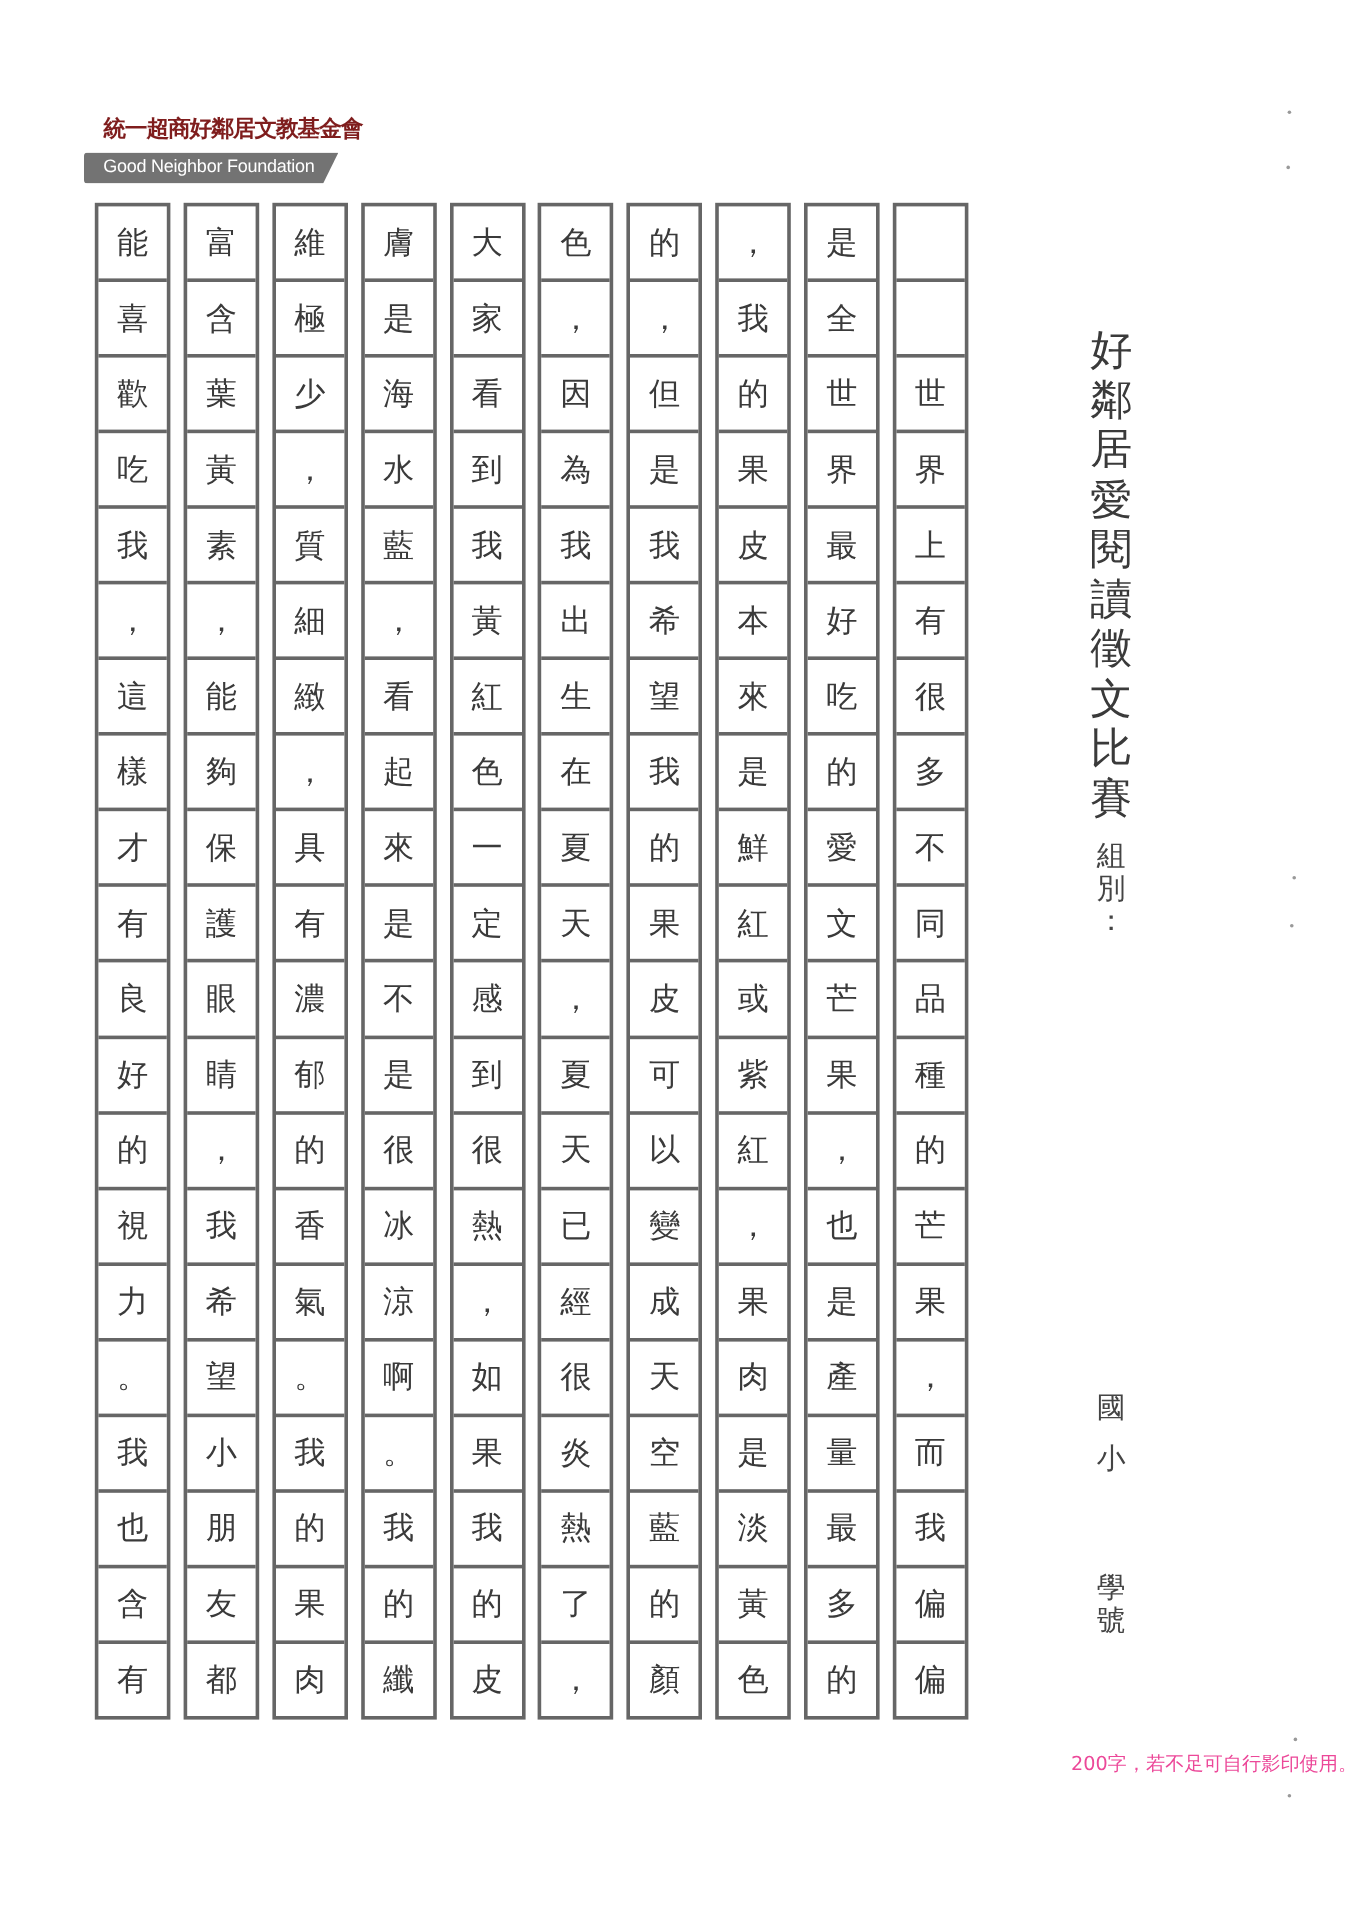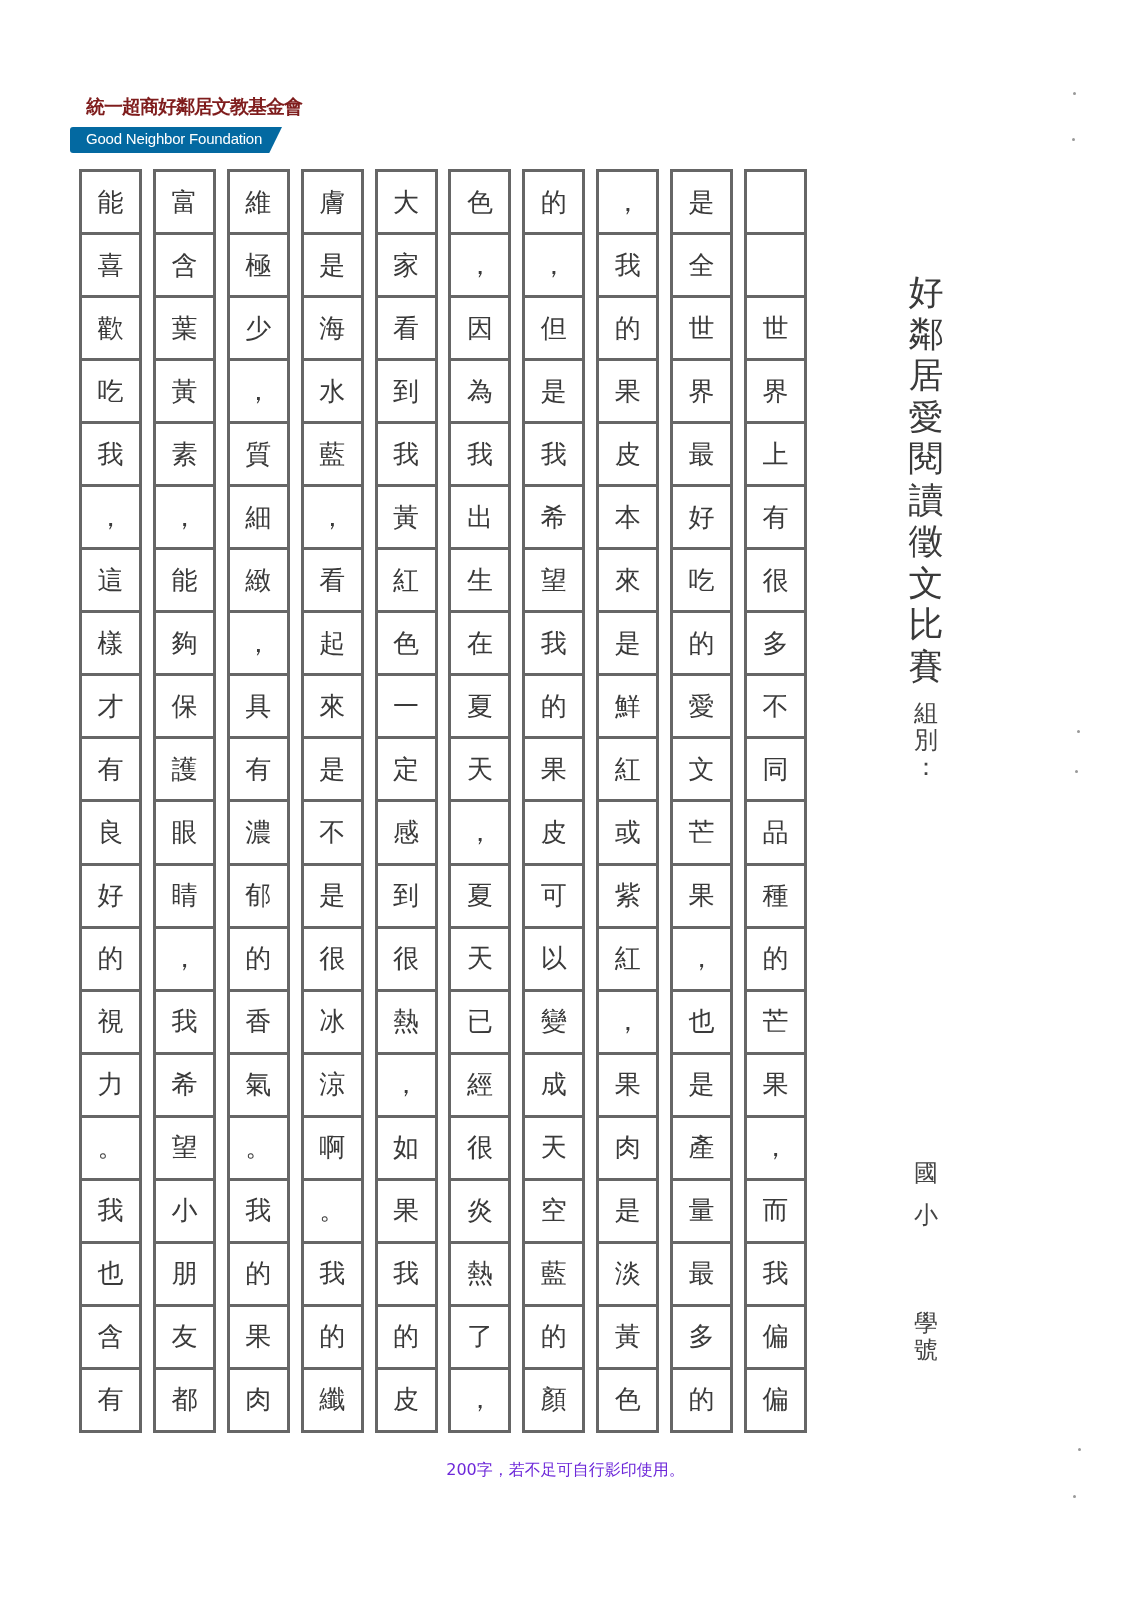--- a/index.html
+++ b/index.html
@@ -6,21 +6,21 @@
   body {
     width:1131px; height:1600px; background:#ffffff; position:relative; overflow:hidden;
     font-family:"DejaVu Sans", sans-serif; color:#333;
   }
   .org-name {
     position:absolute; left:86px; top:94px; font-size:19px; font-weight:bold;
     color:#7f1d1d; letter-spacing:-1px; font-family:"DejaVu Sans", sans-serif;
   }
   .org-banner {
     position:absolute; left:70px; top:127px; width:212px; height:26px;
-    background:#0369a1; clip-path:polygon(0 0, 100% 0, 94% 100%, 0 100%);
+    background:#737373; clip-path:polygon(0 0, 100% 0, 94% 100%, 0 100%);
     border-radius:3px 0 0 3px;
   }
   .org-banner span {
     position:absolute; left:16px; top:3px; color:#fff; font-size:15px;
     font-family:"Liberation Sans", sans-serif; white-space:nowrap; letter-spacing:-0.2px;
   }
   .grid {
     position:absolute; left:79px; top:169px; width:728px; height:1264px;
     display:flex; flex-direction:row-reverse; justify-content:space-between;
   }
@@ -38,22 +38,22 @@
     font-size:35px; line-height:41.5px; color:#3a3a3a; text-align:center;
     font-family:"DejaVu Sans", sans-serif;
   }
   .title span { display:block; }
   .side-label {
     position:absolute; left:908px; width:36px; text-align:center;
     font-size:24px; line-height:27px; color:#444; font-family:"DejaVu Sans", sans-serif;
   }
   .side-label span { display:block; }
   .footer {
-    position:absolute; left:0; width:1131px; top:1460px; text-align:center;
-    font-size:16px; color:#6d28d9; font-family:"DejaVu Sans", sans-serif;
+    position:absolute; left:0; width:1131px; top:1460px; text-align:right;
+    font-size:16px; color:#ec4899; font-family:"DejaVu Sans", sans-serif;
   }
   .speck { position:absolute; width:3px; height:3px; background:#999; border-radius:50%; }
 </style>
 </head>
 <body>
 
 <div class="org-name">統一超商好鄰居文教基金會</div>
 <div class="org-banner">
   <span>Good Neighbor Foundation</span>
 </div>

